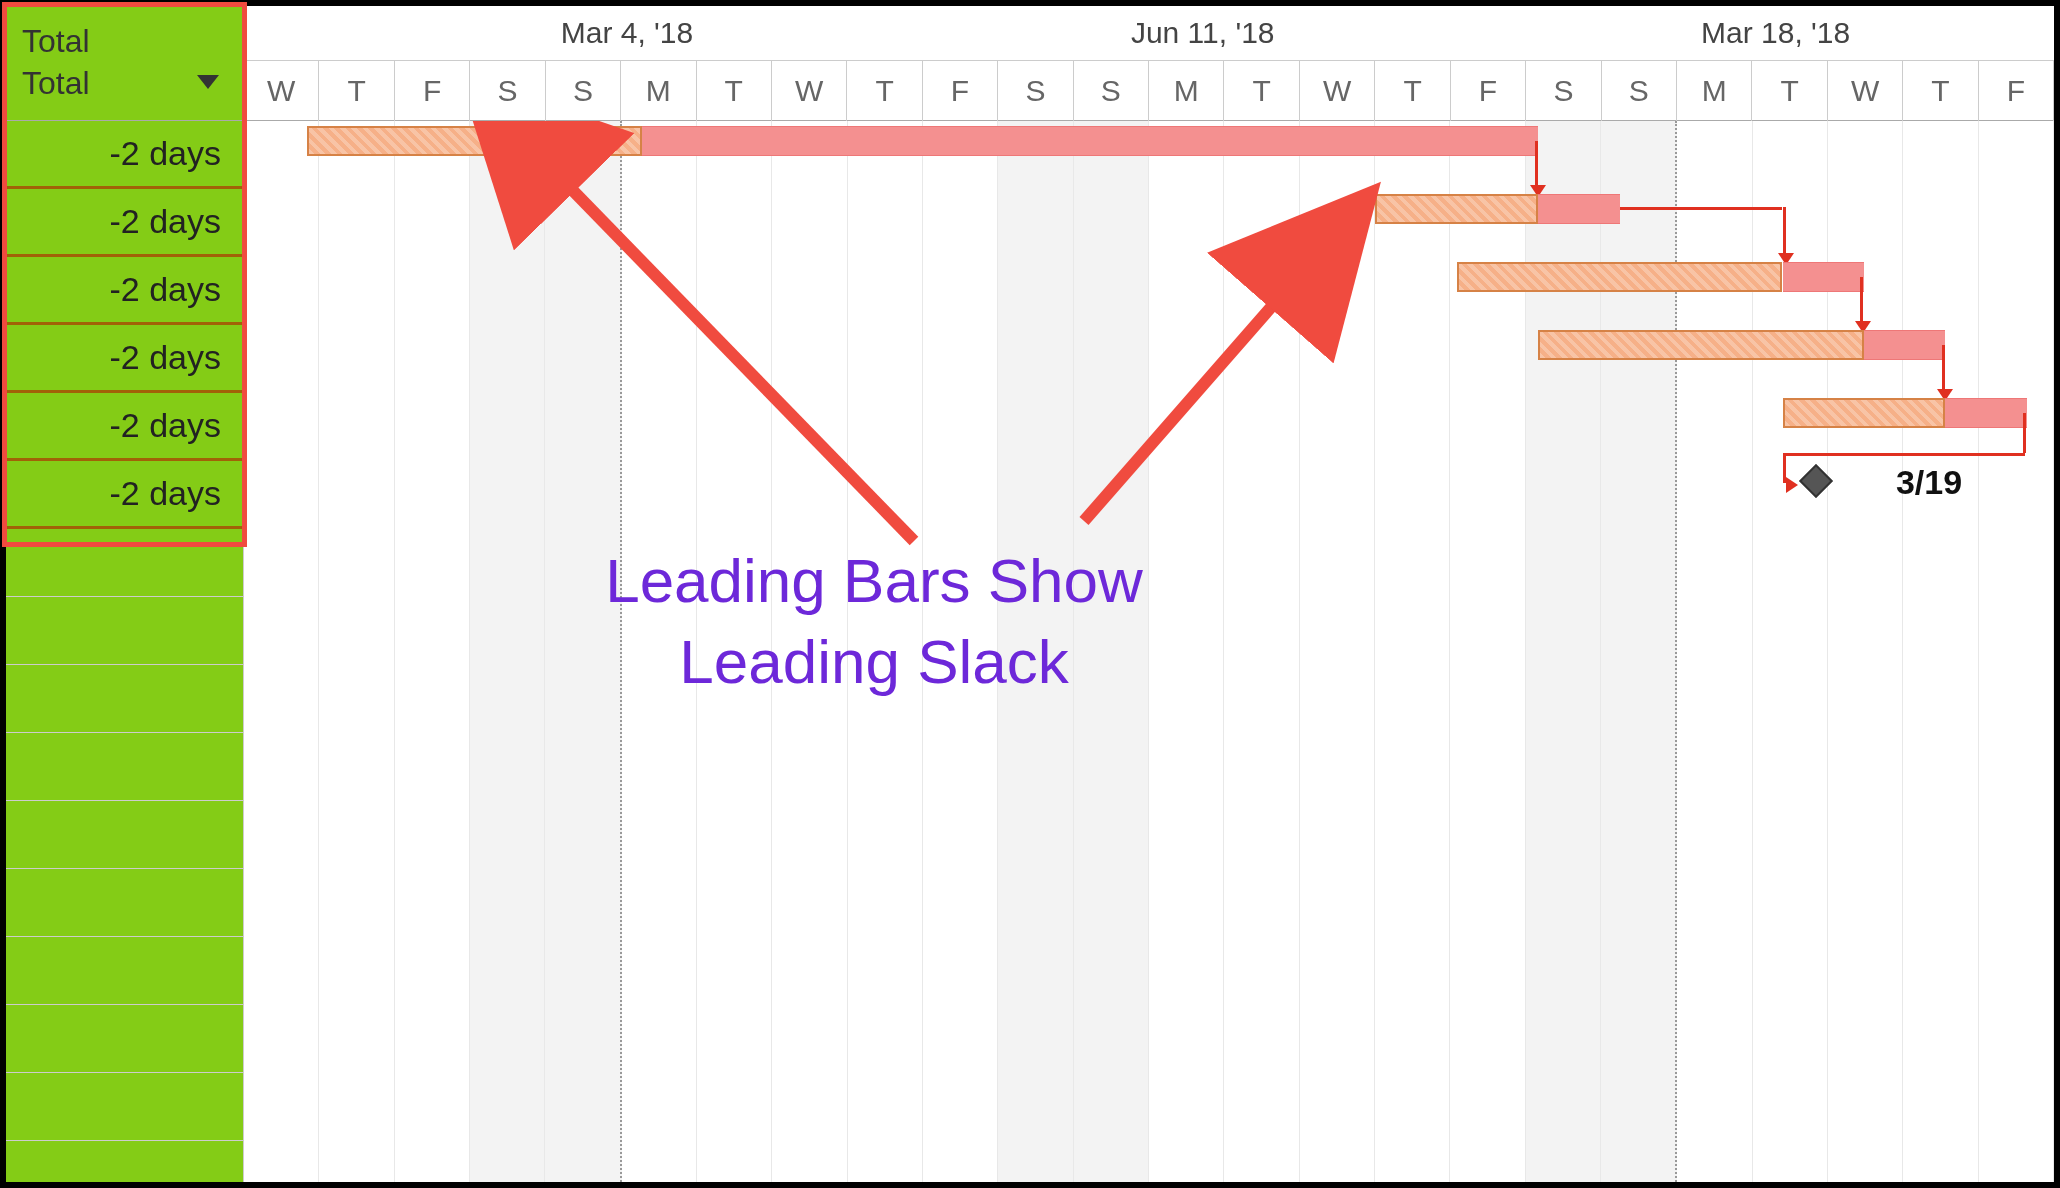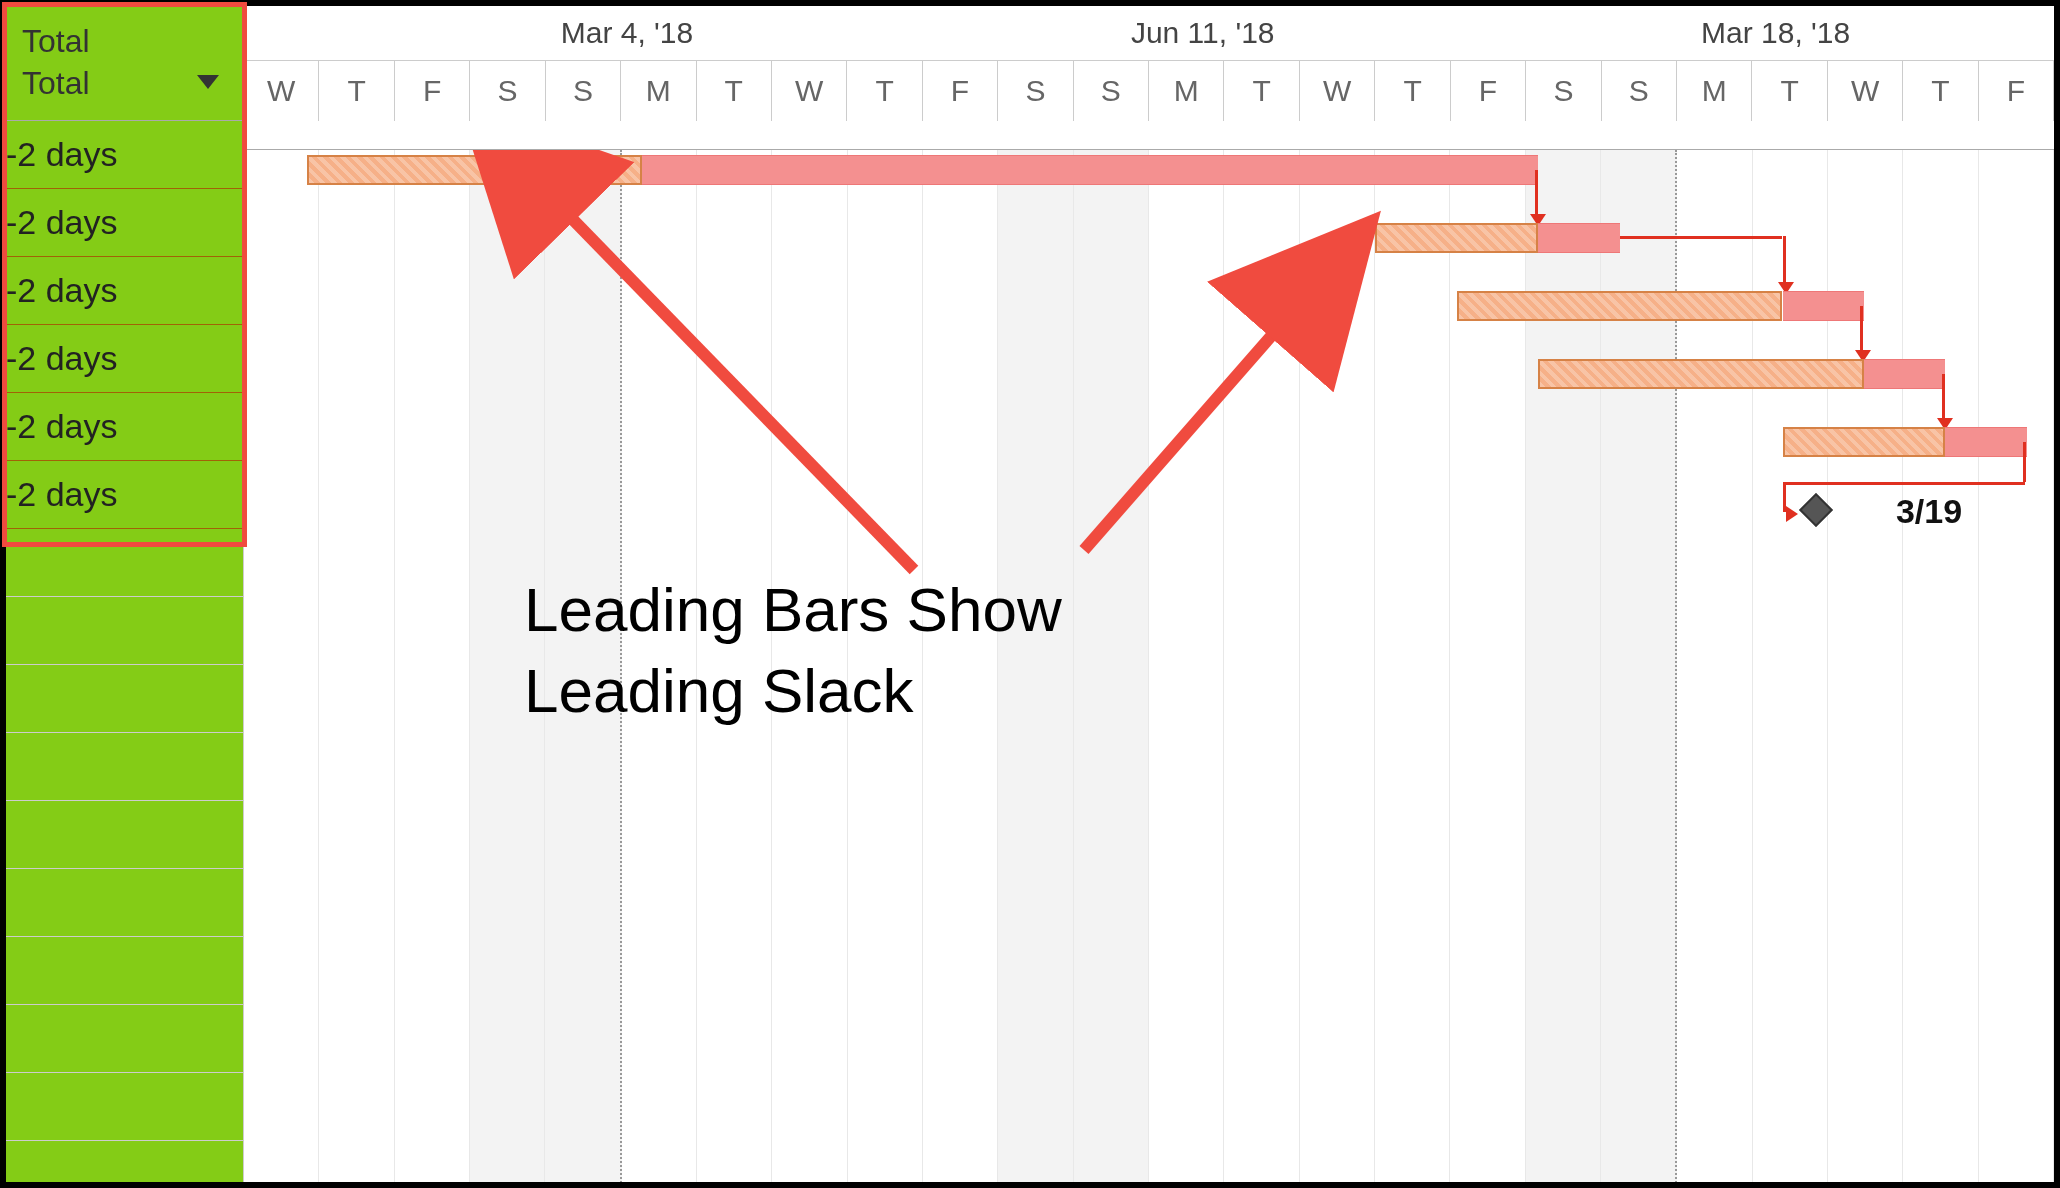--- a/index.html
+++ b/index.html
@@ -46,40 +46,41 @@
     left: 2px;
     width: 245px;
     height: 545px;
     border: 5px solid #f04b3f;
     pointer-events: none;
     z-index: 50;
   }
   .slack-rows { }
   .slack-row {
     height: 68px;
-    border-bottom: 1px solid #a16207;
+    border-bottom: 3px solid #a16207;
     display: flex;
     align-items: center;
+    justify-content: flex-end;
     padding-right: 22px;
     font-size: 34px;
     color: #222;
   }
   .slack-empty-row {
     height: 68px;
     border-bottom: 1px solid #ccc;
   }
 
   
   .gantt-area {
     flex: 1;
     position: relative;
     overflow: hidden;
   }
   .timescale {
-    height: 144px;
+    height: 115px;
     border-bottom: 1px solid #aaa;
     position: relative;
   }
   .week-labels {
     height: 55px;
     position: relative;
     border-bottom: 1px solid #ccc;
   }
   .week-label {
     position: absolute;
@@ -172,23 +173,23 @@
     position: absolute;
     font-size: 34px;
     font-weight: bold;
     color: #111;
     margin-left: 41px;
   }
 
   
   .annotation-text {
     position: absolute;
-    color: #000000;
+    color: #6d28d9;
     font-size: 62px;
-    text-align: left;
+    text-align: center;
     line-height: 1.3;
     z-index: 40;
   }
   .arrow-svg {
     position: absolute;
     z-index: 45;
     pointer-events: none;
   }
 </style>
 </head>

